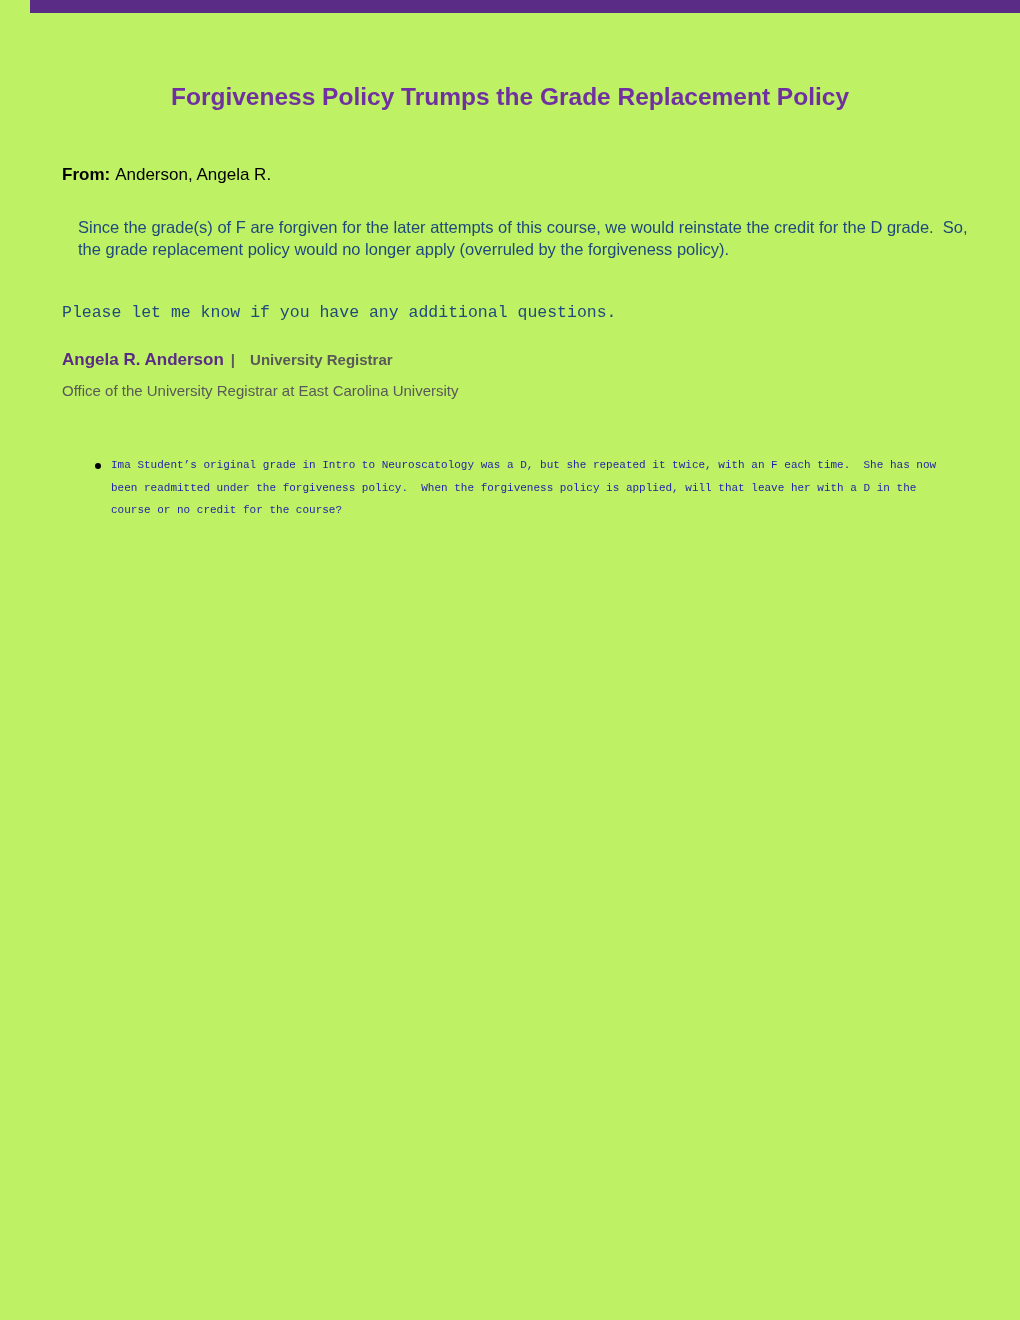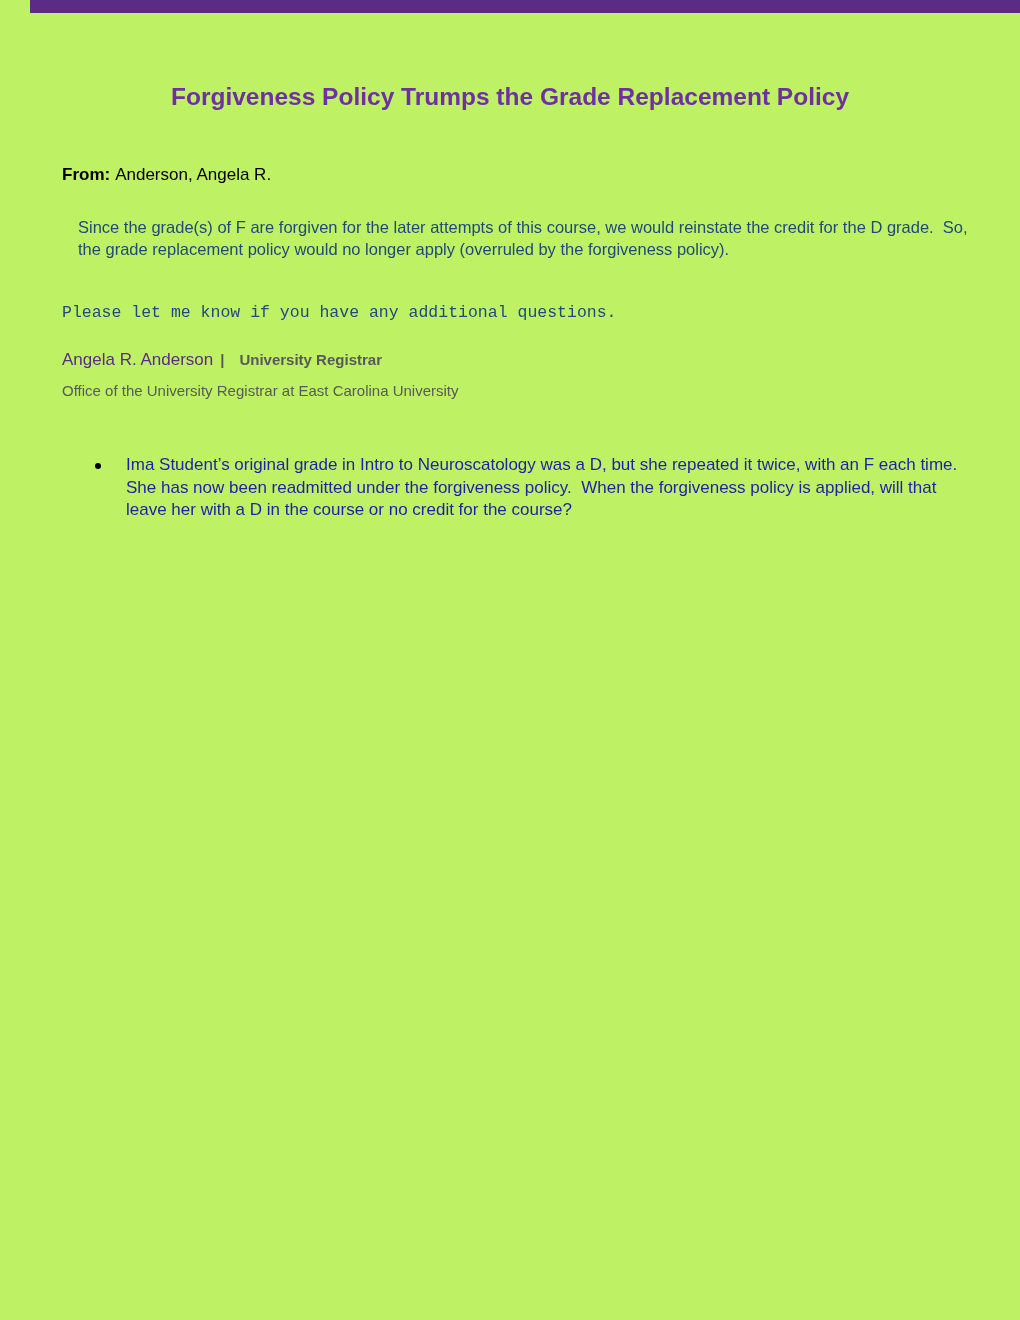--- a/index.html
+++ b/index.html
@@ -59,21 +59,21 @@
   .para-1 { top: 199px; margin-left: 16px; }
   .para-2 { top: 285px; font-family: Liberation Mono, monospace; }
   .sig-line-1 {
     position: absolute;
     top: 349px;
     left: 62px;
     font-size: 17px;
     line-height: 21px;
   }
   .sig-name {
-    font-weight: normal;
+    font-weight: bold;
     color: #5B2C86;
     font-size: 17px;
   }
   .sig-sep, .sig-role {
     font-weight: bold;
     color: #595959;
     font-size: 15px;
     margin-left: 8px;
   }
   .sig-sep { margin-left: 7px; margin-right: 7px; }
@@ -95,26 +95,27 @@
   }
   .bullet-dot {
     flex: 0 0 auto;
     width: 6px;
     height: 6px;
     border-radius: 50%;
     background: #000000;
     margin-top: 9px;
   }
   .bullet-text {
-    margin-left: 25px;
+    margin-left: 10px;
     width: 833px;
-    font-size: 17px;
+    font-size: 11px;
     line-height: 22.5px;
     color: #1F1FA8;
     white-space: pre-wrap;
+    font-family: Liberation Mono, monospace;
   }
 </style>
 </head>
 <body>
 
 <div class="page">
 
   <div class="accent-bar"></div>
 
   <h1 class="doc-title">Forgiveness Policy Trumps the Grade Replacement Policy</h1>

